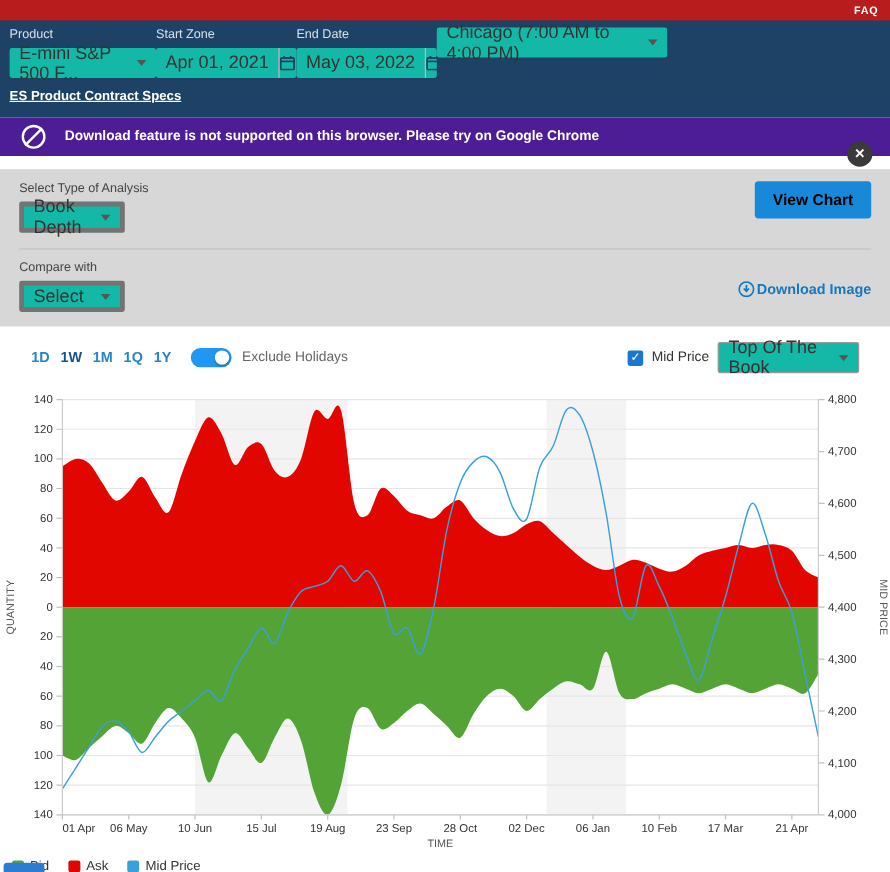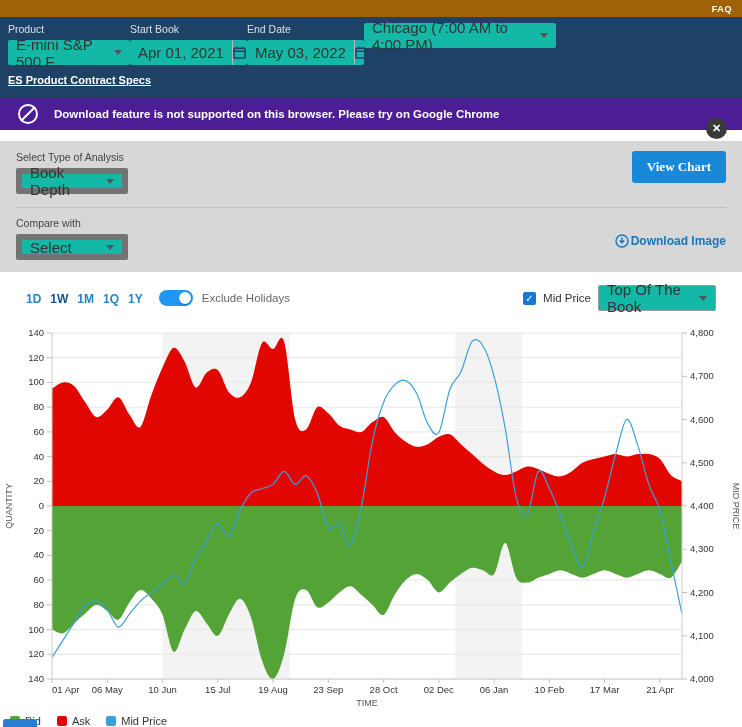--- a/index.html
+++ b/index.html
@@ -1,21 +1,21 @@
 <!DOCTYPE html>
 <html><head>
 <meta charset="utf-8">
 <style>
   html,body{margin:0;padding:0}
   body{width:742px;height:727px;position:relative;overflow:hidden;background:#fff;
        font-family:"Liberation Sans",sans-serif;-webkit-font-smoothing:antialiased}
 
   
   .header{background:#1d4265;padding-bottom:10px}
-  .faq-bar{display:flex;justify-content:flex-end;padding:4px 10px 3px;background:#a16207}
+  .faq-bar{display:flex;justify-content:flex-end;padding:4px 10px 3px;background:#b91c1c}
   .faq{color:#fff;font-size:9px;font-weight:bold;letter-spacing:.6px;cursor:pointer}
   .form-row{display:flex;gap:0;padding:6px 8px 0}
   .field{display:flex;flex-direction:column}
   .field .flabel{color:#d7e0ea;font-size:10.5px;margin-bottom:5px}
   .control{background:#14b8a6;height:25px;display:flex;align-items:center;font-size:15px;color:#333;border-radius:2px;box-sizing:border-box;cursor:pointer}
   .select{justify-content:space-between;padding:0 8px}
   .chev{width:0;height:0;border-left:4px solid transparent;border-right:4px solid transparent;border-top:5px solid #555;margin-left:8px;flex:0 0 auto}
   .w-product{width:122px}.w-date{width:117px}.w-tz{width:192px}
   .date .txt{padding:0 8px;flex:1;white-space:nowrap}
   .date .cal{width:26px;height:100%;border-left:1px solid #b9b9b9;display:flex;align-items:center;justify-content:center}
@@ -26,23 +26,23 @@
   .no-icon{width:16px;height:16px;border:2px solid #fff;border-radius:50%;position:relative;flex:0 0 auto}
   .no-icon::after{content:'';position:absolute;left:-2px;top:7px;width:20px;height:2px;background:#fff;transform:rotate(-45deg)}
   .banner-text{color:#fff;font-weight:bold;font-size:11.5px;margin-left:16px}
   .close-circle{position:absolute;top:118px;right:15px;width:21px;height:21px;border-radius:50%;background:#3a3a3a;
                 color:#fff;display:flex;align-items:center;justify-content:center;font-size:11px;font-weight:bold;z-index:6;cursor:pointer}
   .gap{height:11px;background:#fff}
 
   
   .panel{background:#d7d7d7;padding:10px 16px 12px;position:relative}
   .panel-label{font-size:10.5px;color:#444;margin-bottom:5px}
-  .panel .control{border:6px solid #737373;width:112px;height:26px}
-  .view-chart{position:absolute;top:10px;right:16px;background:#1789d8;color:#ffffff;font-weight:bold;font-size:13px;
-              border:none;border-radius:3px;padding:8px 15px;cursor:pointer;font-family:Liberation Serif, serif}
+  .panel .control{border:4px solid #737373;width:88px;height:26px}
+  .view-chart{position:absolute;top:10px;right:16px;background:#1789d8;color:#000000;font-weight:bold;font-size:13px;
+              border:none;border-radius:3px;padding:8px 15px;cursor:pointer;font-family:Liberation Sans, sans-serif}
   .panel-row2{border-top:1px solid #c2c2c2;margin-top:13px;padding-top:9px;position:relative}
   .download-link{position:absolute;right:0;top:26px;color:#1478be;font-weight:bold;font-size:12px;display:flex;align-items:center;gap:2px;cursor:pointer}
 
   
   .chart-section{background:#fff;padding-top:13px}
   .controls{display:flex;align-items:center;padding:0 26px;height:26px}
   .range{color:#2585c7;font-weight:bold;font-size:12px;margin-right:9px;cursor:pointer}
   .range.active{color:#15538d}
   .toggle{width:34px;height:16px;background:#2196f3;border-radius:8px;position:relative;margin:0 9px 0 7px;cursor:pointer;flex:0 0 auto}
   .knob{position:absolute;right:2px;top:2px;width:12px;height:12px;background:#fff;border-radius:50%;box-shadow:0 1px 2px rgba(0,0,0,.3)}
@@ -69,21 +69,21 @@
   </div>
   <div class="form-row">
     <div class="field w-product">
       <span class="flabel">Product</span>
       <div class="control select">
         <span>E-mini S&amp;P 500 F...</span>
         <span class="chev"></span>
       </div>
     </div>
     <div class="field w-date">
-      <span class="flabel">Start Book</span>
+      <span class="flabel">Start Zone</span>
       <div class="control date">
         <span class="txt">Apr 01, 2021</span>
         <span class="cal">
           <svg width="13" height="13" viewBox="0 0 14 14">
               <rect x="1" y="2.5" width="12" height="10.5" rx="1" fill="none" stroke="#1d4265" stroke-width="1.6"></rect>
               <line x1="1" y1="5.6" x2="13" y2="5.6" stroke="#1d4265" stroke-width="1.6"></line>
               <line x1="4" y1="0.8" x2="4" y2="3.4" stroke="#1d4265" stroke-width="1.6"></line>
               <line x1="10" y1="0.8" x2="10" y2="3.4" stroke="#1d4265" stroke-width="1.6"></line>
             </svg>
         </span>

